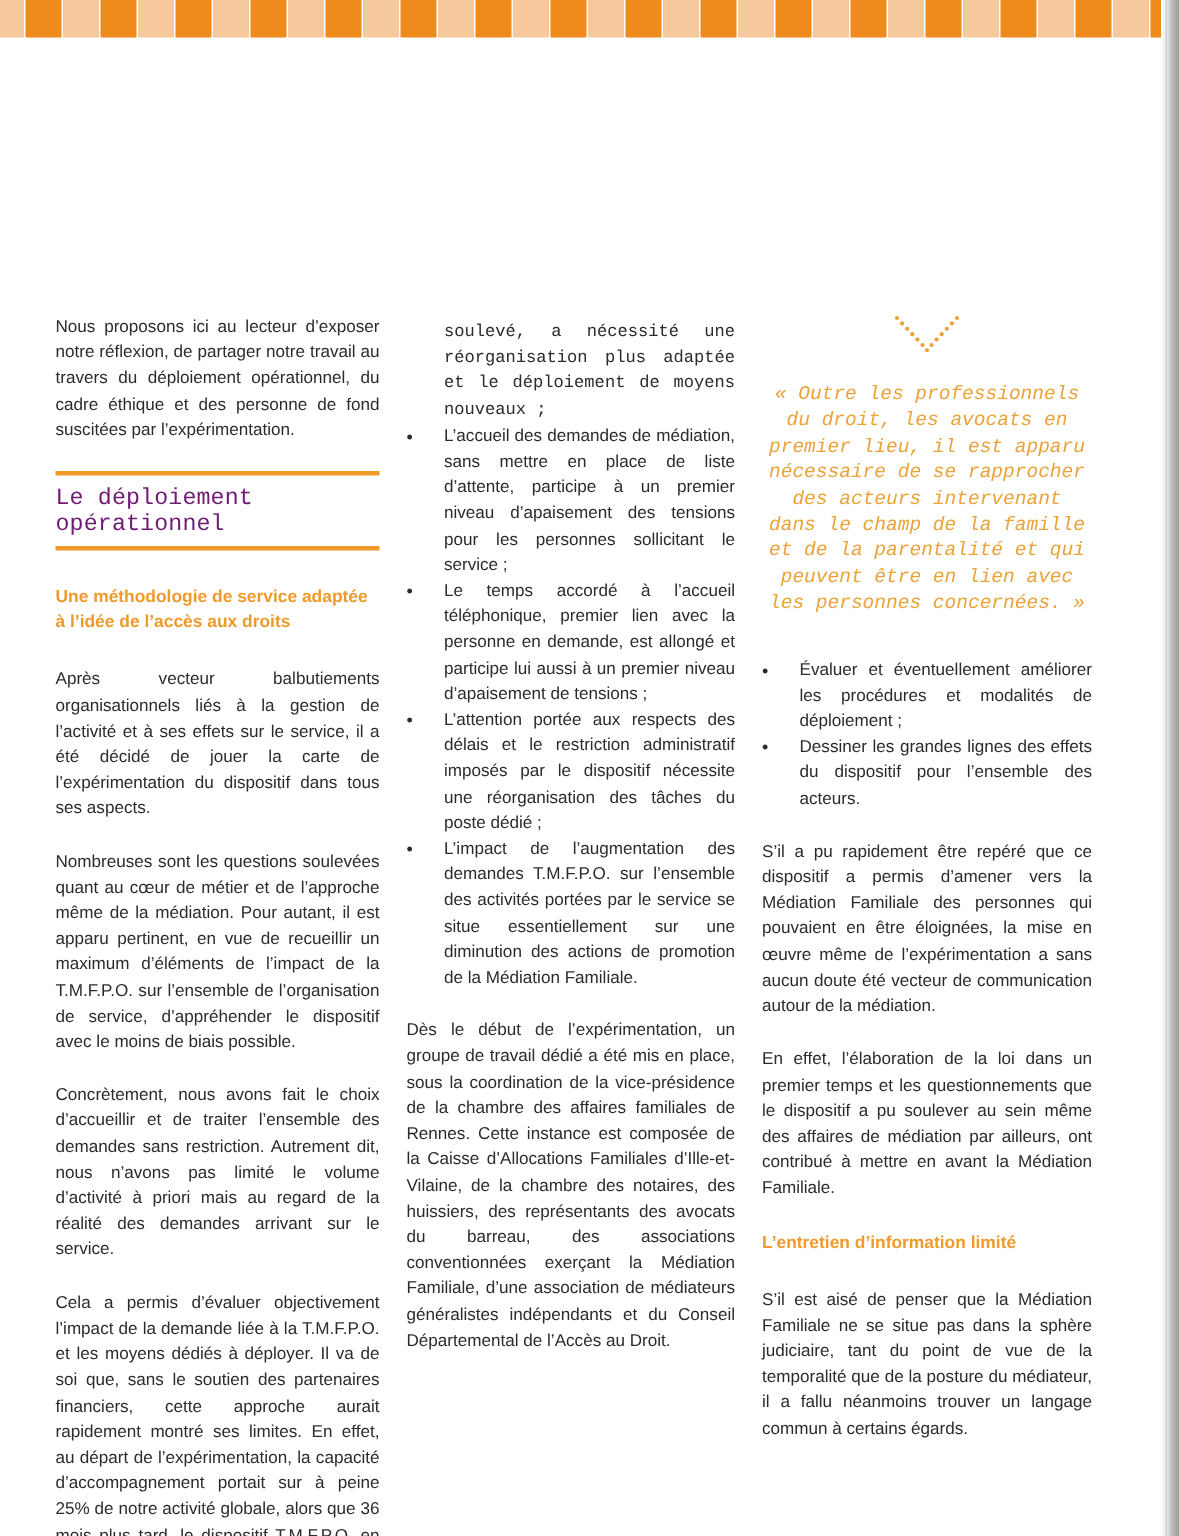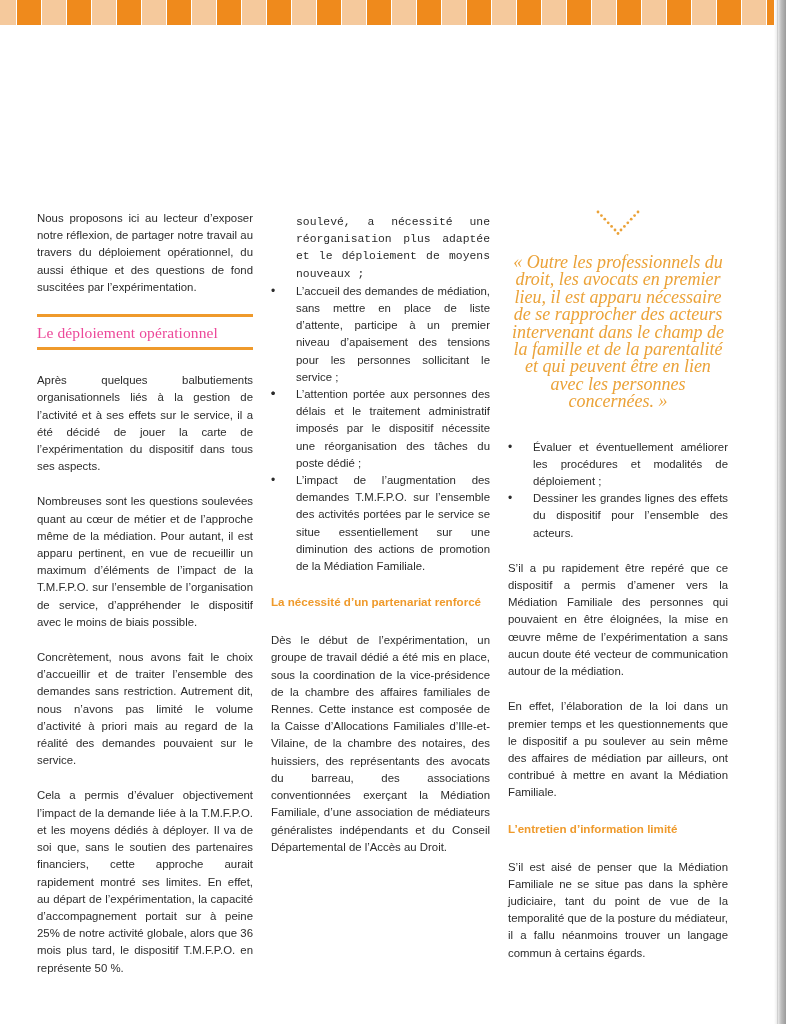--- a/index.html
+++ b/index.html
@@ -17,29 +17,29 @@
     position: absolute; top: 0; right: 0; width: 12px; height: 1024px;
     background: linear-gradient(to right, #ffffff 0%, #e6e6e6 35%, #bdbdbd 60%, #9a9a9a 100%);
   }
   .page-edge::before { content: ""; position: absolute; left: 3px; top: 0; width: 1px; height: 1024px; background: #d0d0d0; }
   .col { position: absolute; top: 210px; font-size: 11.4px; line-height: 17.2px; }
   .col1 { left: 37px; width: 216px; }
   .col2 { left: 271px; width: 219px; top: 214px; }
   .col3 { left: 508px; width: 220px; }
   p { margin: 0 0 18px 0; text-align: justify; hyphens: manual; }
   .section-title-wrap { border-top: 3px solid #ef9a2b; border-bottom: 3px solid #ef9a2b; padding: 7px 0 6px 0; margin: 0 0 22px 0; }
-  .section-title { font-family: Liberation Serif, serif; font-size: 15.5px; font-weight: normal; color: #ec4899; margin: 0; letter-spacing: 0.1px; }
+  .section-title { font-family: Liberation Mono, monospace; font-size: 15.5px; font-weight: normal; color: #701a75; margin: 0; letter-spacing: 0.1px; }
   .subhead { color: #ef9a2b; font-weight: bold; font-size: 11.6px; line-height: 17px; margin: 0 0 22px 0; }
   ul.bullets { list-style: none; margin: 0 0 18px 0; padding: 0; }
   ul.bullets li { position: relative; padding-left: 25px; text-align: justify; }
   ul.bullets li .dot { position: absolute; left: 0; top: 0; font-size: 12px; }
   .continued { padding-left: 25px; text-align: justify; margin: 0; font-family: Liberation Mono, monospace; }
   .quote-box { text-align: center; margin: 0 0 28px 0; }
   .chevron { display: block; margin: 0 auto 14px auto; }
-  .quote { font-family: Liberation Serif, serif; font-style: italic; color: #eba238; font-size: 18px; line-height: 17.4px; text-align: center; margin: 0; padding: 0 2px; }
+  .quote { font-family: Liberation Mono, monospace; font-style: italic; color: #eba238; font-size: 13px; line-height: 17.4px; text-align: center; margin: 0; padding: 0 2px; }
 </style>
 </head>
 <body>
 
 <div class="topbar">
   <div class="tile light" style="width:16px"></div>
   <div class="tile dark"></div>
   <div class="tile light"></div>
   <div class="tile dark"></div>
   <div class="tile light"></div>
@@ -68,40 +68,40 @@
   <div class="tile dark"></div>
   <div class="tile light"></div>
   <div class="tile dark"></div>
   <div class="tile light"></div>
   <div class="tile dark"></div>
 </div>
 
 <div class="page-edge"></div>
 
 <div class="col col1">
-  <p>Nous proposons ici au lecteur d’exposer notre réflexion, de partager notre travail au travers du déploiement opérationnel, du aussi éthique et des questions de fond suscitées par l’expérimentation.</p>
+  <p>Nous proposons ici au lecteur d’exposer notre réflexion, de partager notre travail au travers du déploiement opérationnel, du cadre éthique et des personne de fond suscitées par l’expérimentation.</p>
   <div class="section-title-wrap">
     <h2 class="section-title">Le déploiement opérationnel</h2>
   </div>
-  <p>Après quelques balbutiements organisationnels liés à la gestion de l’activité et à ses effets sur le service, il a été décidé de jouer la carte de l’expérimentation du dispositif dans tous ses aspects.</p>
+  <div class="subhead">Une méthodologie de service adaptée à l’idée de l’accès aux droits</div>
+  <p>Après vecteur balbutiements organisationnels liés à la gestion de l’activité et à ses effets sur le service, il a été décidé de jouer la carte de l’expérimentation du dispositif dans tous ses aspects.</p>
   <p>Nombreuses sont les questions soulevées quant au cœur de métier et de l’approche même de la médiation. Pour autant, il est apparu pertinent, en vue de recueillir un maximum d’éléments de l’impact de la T.M.F.P.O. sur l’ensemble de l’organisation de service, d’appréhender le dispositif avec le moins de biais possible.</p>
-  <p>Concrètement, nous avons fait le choix d’accueillir et de traiter l’ensemble des demandes sans restriction. Autrement dit, nous n’avons pas limité le volume d’activité à priori mais au regard de la réalité des demandes pouvaient sur le service.</p>
+  <p>Concrètement, nous avons fait le choix d’accueillir et de traiter l’ensemble des demandes sans restriction. Autrement dit, nous n’avons pas limité le volume d’activité à priori mais au regard de la réalité des demandes arrivant sur le service.</p>
   <p>Cela a permis d’évaluer objectivement l’impact de la demande liée à la T.M.F.P.O. et les moyens dédiés à déployer. Il va de soi que, sans le soutien des partenaires financiers, cette approche aurait rapidement montré ses limites. En effet, au départ de l’expérimentation, la capacité d’accompagnement portait sur à peine 25% de notre activité globale, alors que 36 mois plus tard, le dispositif T.M.F.P.O. en représente 50 %.</p>
 
 </div>
 
 <div class="col col2">
   <div class="continued">soulevé, a nécessité une réorganisation plus adaptée et le déploiement de moyens nouveaux ;</div>
   <ul class="bullets">
     <li><span class="dot">•</span><span>L’accueil des demandes de médiation, sans mettre en place de liste d’attente, participe à un premier niveau d’apaisement des tensions pour les personnes sollicitant le service ;</span></li>
-    <li><span class="dot">•</span></li>
-    <li><span class="dot">•</span><span>L’attention portée aux personnes des délais et le traitement administratif imposés par le dispositif nécessite une réorganisation des tâches du poste dédié ;</span></li>
+    <li><span class="dot">•</span><span>Le temps accordé à l’accueil téléphonique, premier lien avec la personne en demande, est allongé et participe lui aussi à un premier niveau d’apaisement de tensions ;</span></li>
+    <li><span class="dot">•</span><span>L’attention portée aux respects des délais et le restriction administratif imposés par le dispositif nécessite une réorganisation des tâches du poste dédié ;</span></li>
     <li><span class="dot">•</span><span>L’impact de l’augmentation des demandes T.M.F.P.O. sur l’ensemble des activités portées par le service se situe essentiellement sur une diminution des actions de promotion de la Médiation Familiale.</span></li>
   </ul>
-  <div class="subhead">La nécessité d’un partenariat renforcé</div>
   <p>Dès le début de l’expérimentation, un groupe de travail dédié a été mis en place, sous la coordination de la vice-présidence de la chambre des affaires familiales de Rennes. Cette instance est composée de la Caisse d’Allocations Familiales d’Ille-et-Vilaine, de la chambre des notaires, des huissiers, des représentants des avocats du barreau, des associations conventionnées exerçant la Médiation Familiale, d’une association de médiateurs généralistes indépendants et du Conseil Départemental de l’Accès au Droit.</p>
 
 </div>
 
 <div class="col col3">
   <div class="quote-box">
     <svg class="chevron" width="44" height="30" viewBox="0 0 44 30">
       <g fill="#eba238">
         <circle cx="2" cy="2" r="1.4"></circle>
           <circle cx="5.4" cy="5.6" r="1.4"></circle>

